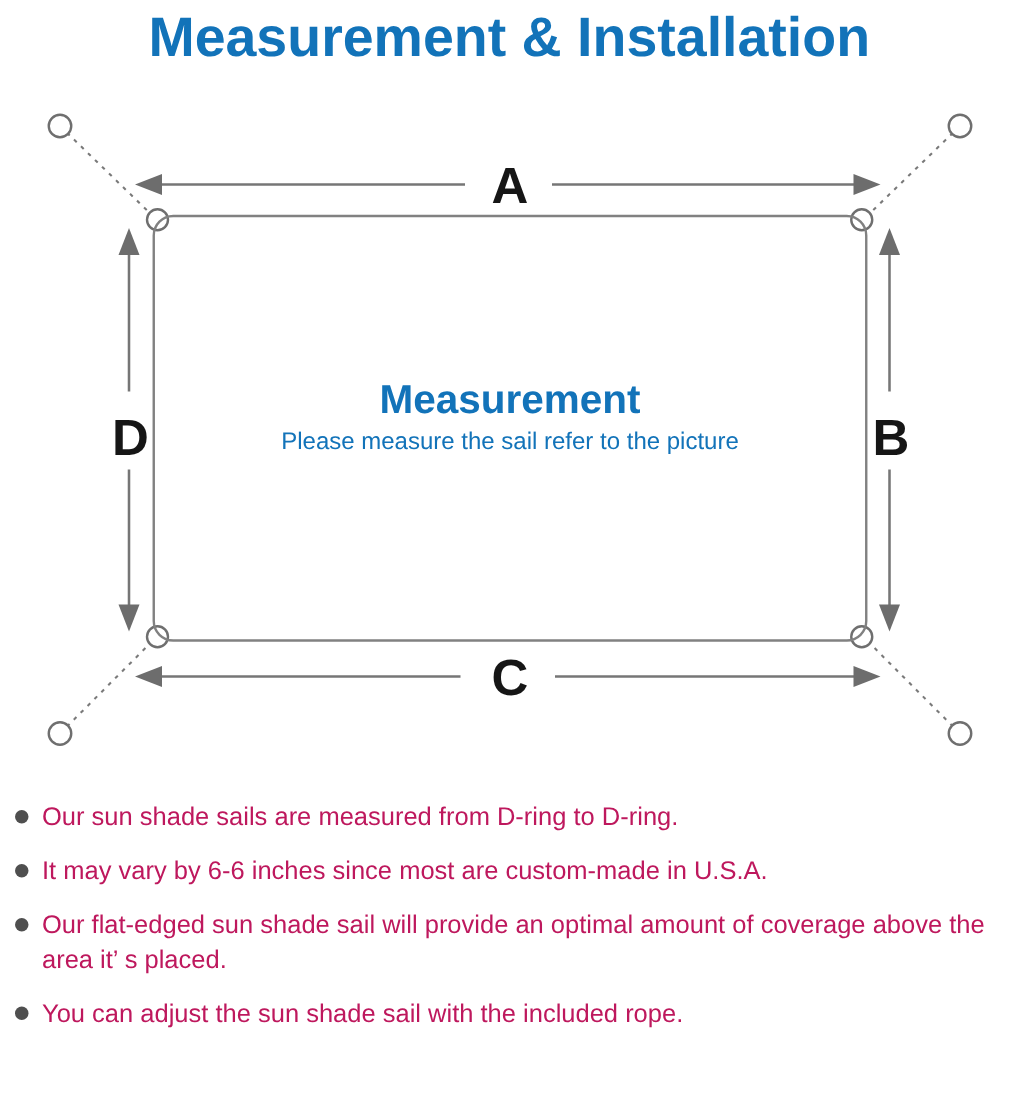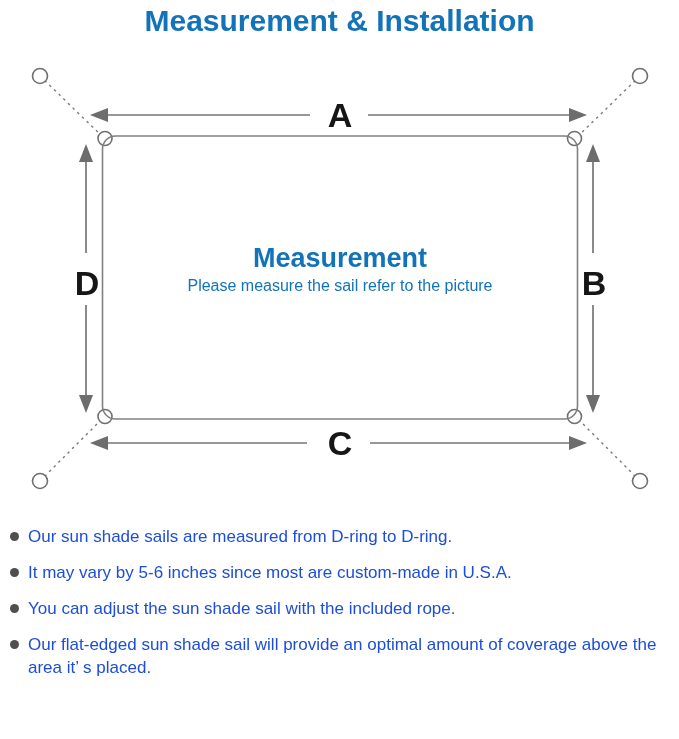--- a/index.html
+++ b/index.html
@@ -14,21 +14,21 @@
     font-family: "Liberation Sans", sans-serif;
   }
   .page {
     width: 679px;
     height: 739px;
     background: #ffffff;
   }
   h1.page-title {
     margin: 4px 0 14px 0;
     text-align: center;
-    font-size: 30px;
+    font-size: 37px;
     font-weight: bold;
     letter-spacing: 0px;
     color: #1273b9;
     line-height: 1.15;
   }
   svg.diagram {
     display: block;
     width: 679px;
     height: 460px;
   }
@@ -79,21 +79,21 @@
   }
   ul.notes {
     list-style: none;
     margin: 12px 0 0 0;
     padding: 0 2px 0 6px;
   }
   ul.notes li {
     display: flex;
     align-items: flex-start;
     margin-bottom: 13px;
-    color: #1d4ed8;
+    color: #be185d;
     font-size: 17px;
     line-height: 23px;
   }
   ul.notes .dot {
     flex: 0 0 auto;
     width: 9px;
     height: 9px;
     border-radius: 50%;
     background: #4f4f4f;
     margin: 7px 9px 0 4px;
@@ -171,25 +171,25 @@
     <text class="center-sub" x="340" y="238">Please measure the sail refer to the picture</text>
   </svg>
 
   <ul class="notes">
     <li>
       <span class="dot"></span>
       <span class="note-text">Our sun shade sails are measured from D-ring to D-ring.</span>
     </li>
     <li>
       <span class="dot"></span>
-      <span class="note-text">It may vary by 5-6 inches since most are custom-made in U.S.A.</span>
+      <span class="note-text">It may vary by 6-6 inches since most are custom-made in U.S.A.</span>
+    </li>
+    <li>
+      <span class="dot"></span>
+      <span class="note-text">Our flat-edged sun shade sail will provide an optimal amount of coverage above the area it’ s placed.</span>
     </li>
     <li>
       <span class="dot"></span>
       <span class="note-text">You can adjust the sun shade sail with the included rope.</span>
-    </li>
-    <li>
-      <span class="dot"></span>
-      <span class="note-text">Our flat-edged sun shade sail will provide an optimal amount of coverage above the area it’ s placed.</span>
     </li>
   </ul>
 
 </div>
 
 </body></html>

